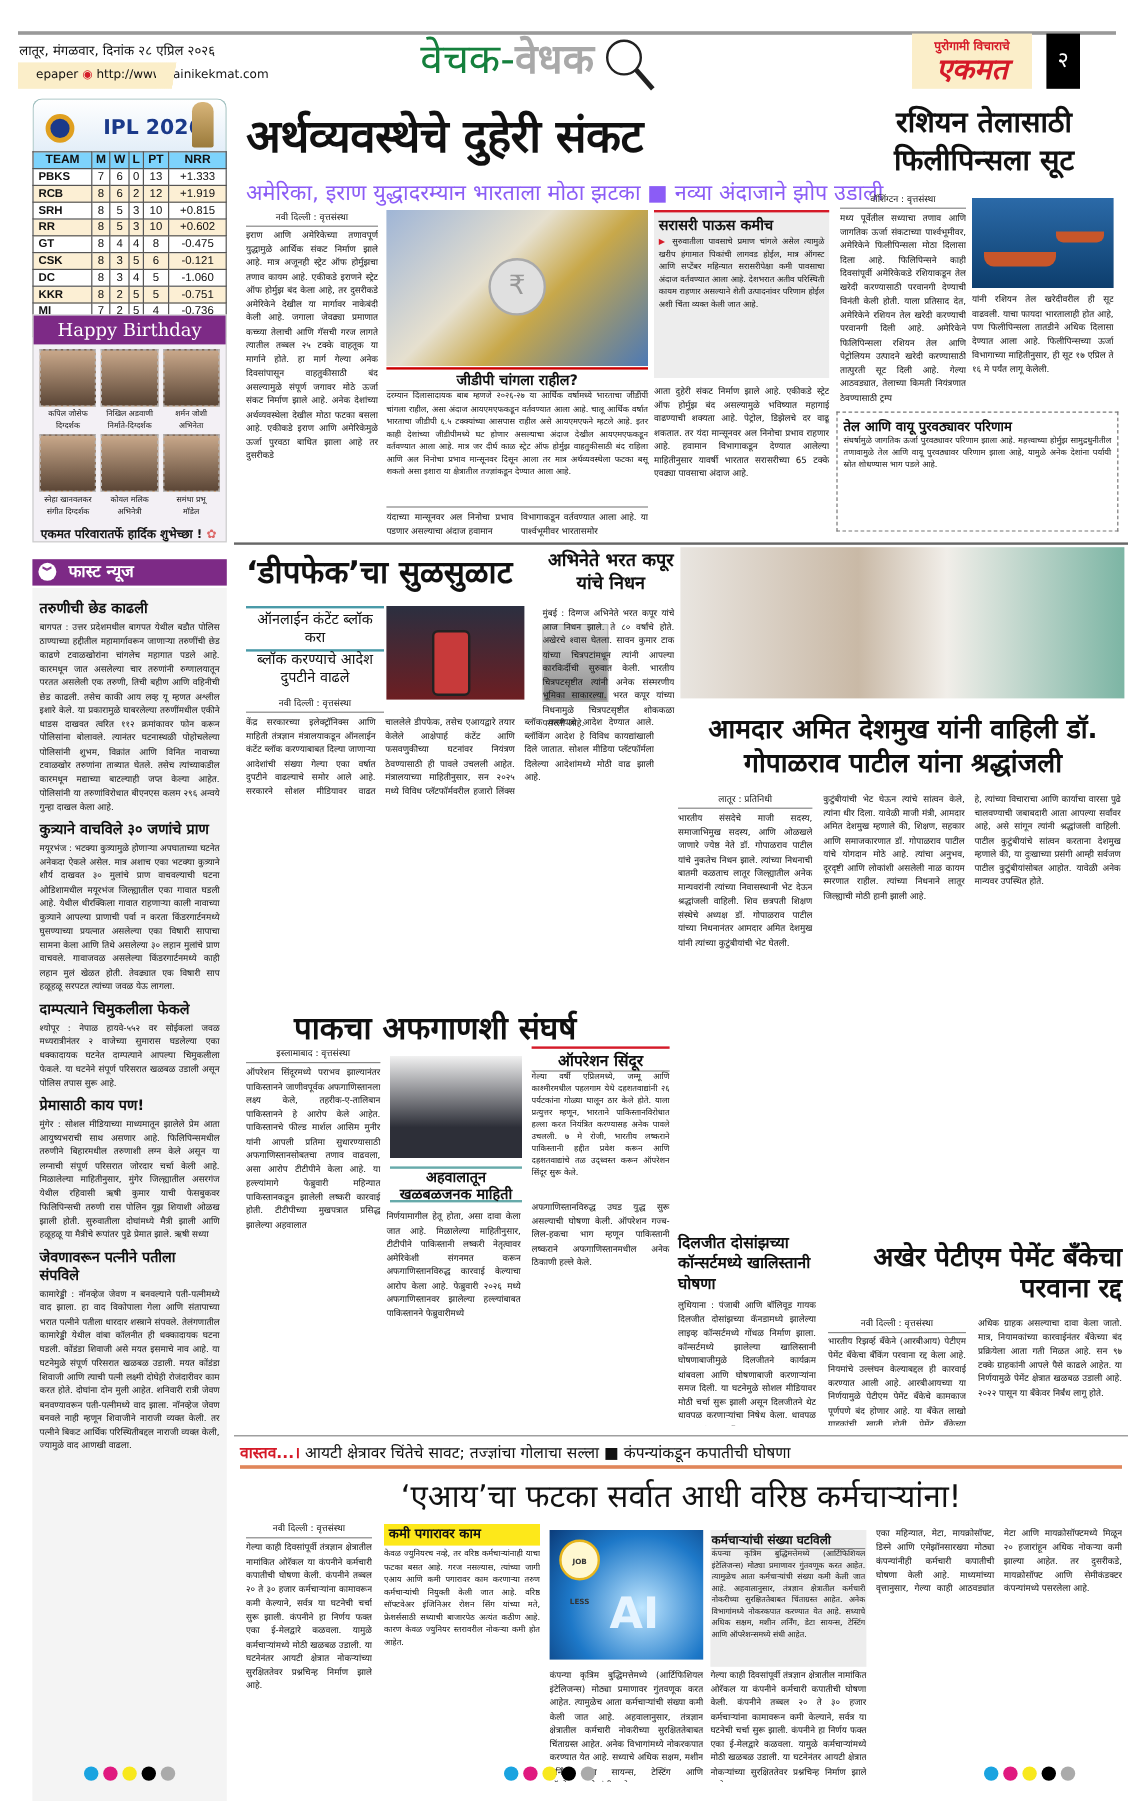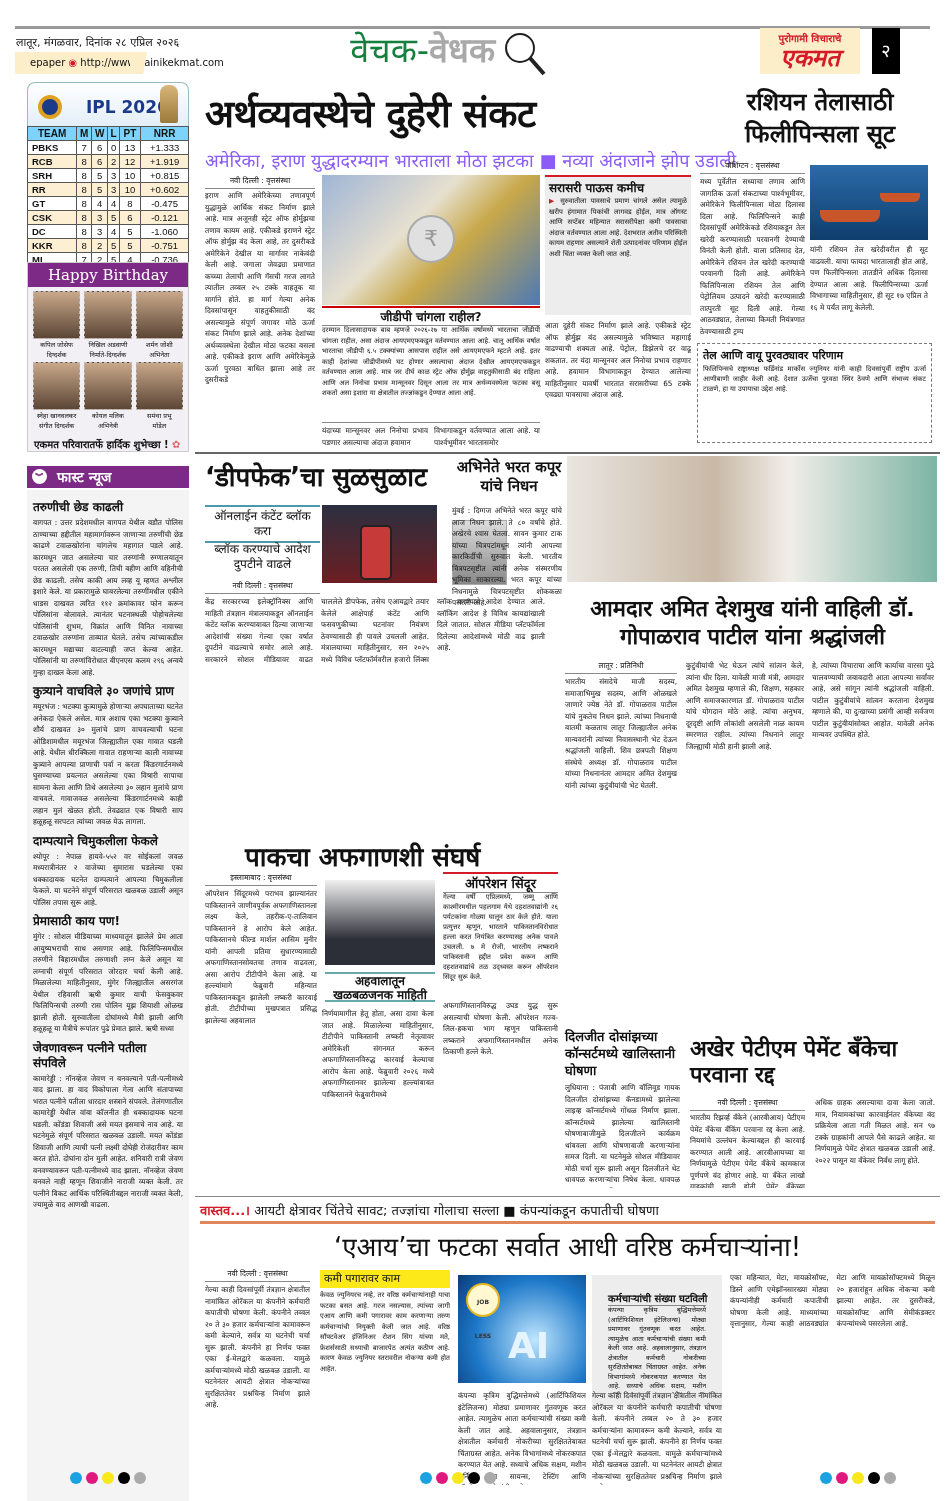--- a/index.html
+++ b/index.html
@@ -259,21 +259,21 @@
 <div class="abs hd" style="left:700px;top:86px;width:240px;text-align:center;font-size:24px;line-height:32px;white-space:normal">रशियन तेलासाठी फिलीपिन्सला सूट</div>
 <div class="abs dl" style="left:700px;top:160px;width:105px">वॉशिंग्टन : वृत्तसंस्था</div>
 <div class="abs col-text" style="left:700px;top:176px;width:105px;height:160px;overflow:hidden">मध्य पूर्वेतील सध्याचा तणाव आणि जागतिक ऊर्जा संकटाच्या पार्श्वभूमीवर, अमेरिकेने फिलीपिन्सला मोठा दिलासा दिला आहे. फिलिपिन्सने काही दिवसांपूर्वी अमेरिकेकडे रशियाकडून तेल खरेदी करण्यासाठी परवानगी देण्याची विनंती केली होती. याला प्रतिसाद देत, अमेरिकेने रशियन तेल खरेदी करण्याची परवानगी दिली आहे. अमेरिकेने फिलिपिन्सला रशियन तेल आणि पेट्रोलियम उत्पादने खरेदी करण्यासाठी तात्पुरती सूट दिली आहे. गेल्या आठवड्यात, तेलाच्या किमती नियंत्रणात ठेवण्यासाठी ट्रम्प</div>
 <div class="abs" style="left:810px;top:165px;width:118px;height:75px;background:linear-gradient(#2b6aa8,#0d3e6d)">
   <div style="position:absolute;left:10px;top:45px;width:60px;height:12px;background:#c8562a;border-radius:0 0 8px 8px"></div>
   <div style="position:absolute;left:70px;top:28px;width:40px;height:9px;background:#c8562a;border-radius:0 0 6px 6px"></div>
 </div>
 <div class="abs col-text" style="left:810px;top:244px;width:118px;height:92px;overflow:hidden">यांनी रशियन तेल खरेदीवरील ही सूट वाढवली. याचा फायदा भारतालाही होत आहे, पण फिलीपिन्सला तातडीने अधिक दिलासा देण्यात आला आहे. फिलीपिन्सच्या ऊर्जा विभागाच्या माहितीनुसार, ही सूट १७ एप्रिल ते १६ मे पर्यंत लागू केलेली.</div>
 <div class="abs" style="left:697px;top:343px;width:235px;height:100px;border:1px dashed #777;padding:3px 5px">
   <div class="hd" style="font-size:11px">तेल आणि वायू पुरवठ्यावर परिणाम</div>
-  <div class="col-text" style="font-size:6.8px;line-height:10px;margin-top:2px">फिलिपिन्सचे राष्ट्राध्यक्ष फर्डिनांड मार्कोस ज्युनियर यांनी काही दिवसांपूर्वी राष्ट्रीय ऊर्जा आणीबाणी जाहीर केली आहे. देशात ऊर्जेचा पुरवठा स्थिर ठेवणे आणि संभाव्य संकट टाळणे, हा या उपायाचा उद्देश आहे.</div>
+  <div class="col-text" style="font-size:6.8px;line-height:10px">संघर्षामुळे जागतिक ऊर्जा पुरवठ्यावर परिणाम झाला आहे. महत्त्वाच्या होर्मुझ सामुद्रधुनीतील तणावामुळे तेल आणि वायू पुरवठ्यावर परिणाम झाला आहे, यामुळे अनेक देशांना पर्यायी स्रोत शोधण्यास भाग पडले आहे.</div>
 </div>
 
 <div class="abs sec-line" style="left:195px;top:452px;width:745px;height:2px;background:#666"></div>
 
 <div class="abs hd" style="left:205px;top:458px;font-size:26px">‘डीपफेक’चा सुळसुळाट</div>
 <div class="abs" style="left:205px;top:505px;width:115px;border-top:2px solid #4a9aa8;border-bottom:2px solid #4a9aa8;text-align:center;font-size:12px;line-height:15px;padding:2px 0">ऑनलाईन कंटेंट ब्लॉक करा</div>
 <div class="abs" style="left:205px;top:542px;width:115px;text-align:center;font-size:12px;line-height:15px">ब्लॉक करण्याचे आदेश दुपटीने वाढले</div>
 <div class="abs" style="left:322px;top:505px;width:115px;height:78px;background:linear-gradient(#2b2f40,#6d1e22)">
   <div style="position:absolute;left:38px;top:20px;width:32px;height:55px;border-radius:5px;border:2px solid #222;background:#c73a3a"></div>
 </div>
@@ -299,43 +299,43 @@
 <div class="abs col-text" style="left:322px;top:1008px;width:112px;height:180px;overflow:hidden">निर्णयामागील हेतू होता, असा दावा केला जात आहे. मिळालेल्या माहितीनुसार, टीटीपीने पाकिस्तानी लष्करी नेतृत्वावर अमेरिकेशी संगनमत करून अफगाणिस्तानविरुद्ध कारवाई केल्याचा आरोप केला आहे. फेब्रुवारी २०२६ मध्ये अफगाणिस्तानवर झालेल्या हल्ल्यांबाबत पाकिस्तानने फेब्रुवारीमध्ये</div>
 
 <div class="abs red-strip" style="left:443px;top:872px;width:115px"></div>
 <div class="abs hd" style="left:443px;top:874px;width:115px;text-align:center;font-size:13px;border-bottom:1px solid #888">ऑपरेशन सिंदूर</div>
 <div class="abs col-text" style="left:443px;top:892px;width:115px;height:100px;overflow:hidden;font-size:6.8px;line-height:10px">गेल्या वर्षी एप्रिलमध्ये, जम्मू आणि काश्मीरमधील पहलगाम येथे दहशतवाद्यांनी २६ पर्यटकांना गोळ्या घालून ठार केले होते. याला प्रत्युत्तर म्हणून, भारताने पाकिस्तानविरोधात हल्ला करत नियंत्रित करण्यासह अनेक पावले उचलली. ७ मे रोजी, भारतीय लष्कराने पाकिस्तानी हद्दीत प्रवेश करून आणि दहशतवाद्यांचे तळ उद्ध्वस्त करून ऑपरेशन सिंदूर सुरू केले.</div>
 <div class="abs col-text" style="left:443px;top:1000px;width:115px;height:188px;overflow:hidden">अफगाणिस्तानविरुद्ध उघड युद्ध सुरू असल्याची घोषणा केली. ऑपरेशन गज्ब-लिल-हकचा भाग म्हणून पाकिस्तानी लष्कराने अफगाणिस्तानमधील अनेक ठिकाणी हल्ले केले.</div>
 
 <div class="abs hd" style="left:565px;top:1028px;width:115px;font-size:13px;line-height:17px;white-space:normal">दिलजीत दोसांझच्या कॉन्सर्टमध्ये खालिस्तानी घोषणा</div>
 <div class="abs col-text" style="left:565px;top:1082px;width:115px;height:106px;overflow:hidden">लुधियाना : पंजाबी आणि बॉलिवूड गायक दिलजीत दोसांझच्या कॅनडामध्ये झालेल्या लाइव्ह कॉन्सर्टमध्ये गोंधळ निर्माण झाला. कॉन्सर्टमध्ये झालेल्या खालिस्तानी घोषणाबाजीमुळे दिलजीतने कार्यक्रम थांबवला आणि घोषणाबाजी करणाऱ्यांना समज दिली. या घटनेमुळे सोशल मीडियावर मोठी चर्चा सुरू झाली असून दिलजीतने थेट धावपळ करणाऱ्यांचा निषेध केला. धावपळ करणाऱ्यांना प्रश्न विचारला.</div>
 
-<div class="abs hd" style="left:690px;top:1036px;width:245px;text-align:left;font-size:22px;line-height:26px;white-space:normal">अखेर पेटीएम पेमेंट बँकेचा परवाना रद्द</div>
+<div class="abs hd" style="left:690px;top:1036px;width:245px;text-align:right;font-size:22px;line-height:26px;white-space:normal">अखेर पेटीएम पेमेंट बँकेचा परवाना रद्द</div>
 <div class="abs dl" style="left:690px;top:1097px;width:115px">नवी दिल्ली : वृत्तसंस्था</div>
 <div class="abs col-text" style="left:690px;top:1112px;width:115px;height:76px;overflow:hidden">भारतीय रिझर्व्ह बँकेने (आरबीआय) पेटीएम पेमेंट बँकेचा बँकिंग परवाना रद्द केला आहे. नियमांचे उल्लंघन केल्याबद्दल ही कारवाई करण्यात आली आहे. आरबीआयच्या या निर्णयामुळे पेटीएम पेमेंट बँकेचे कामकाज पूर्णपणे बंद होणार आहे. या बँकेत लाखो ग्राहकांची खाती होती. पेमेंट बँकेच्या कारभारात अनियमितता आढळल्याने ही कारवाई झाली. पेमेंट बँक कडून १० कोटीहून</div>
 <div class="abs col-text" style="left:815px;top:1097px;width:120px;height:91px;overflow:hidden">अधिक ग्राहक असल्याचा दावा केला जातो. मात्र, नियामकांच्या कारवाईनंतर बँकेच्या बंद प्रक्रियेला आता गती मिळत आहे. सन ९७ टक्के ग्राहकांनी आपले पैसे काढले आहेत. या निर्णयामुळे पेमेंट क्षेत्रात खळबळ उडाली आहे. २०२२ पासून या बँकेवर निर्बंध लागू होते.</div>
 
 <div class="abs sec-line" style="left:195px;top:1196px;width:745px"></div>
 <div class="abs" style="left:200px;top:1201px;font-size:13px;white-space:nowrap">
   <span style="color:#d51a28;font-weight:bold">वास्तव...।</span>
   <span>आयटी क्षेत्रावर चिंतेचे सावट; तज्ज्ञांचा गोलाचा सल्ला ■ कंपन्यांकडून कपातीची घोषणा</span>
 </div>
 <div class="abs orange-strip" style="left:200px;top:1221px;width:735px"></div>
 
 <div class="abs" style="left:195px;top:1228px;width:745px;text-align:center;font-size:26px;white-space:nowrap">‘एआय’चा फटका सर्वात आधी वरिष्ठ कर्मचाऱ्यांना!</div>
 <div class="abs dl" style="left:205px;top:1268px;width:105px">नवी दिल्ली : वृत्तसंस्था</div>
 <div class="abs col-text" style="left:205px;top:1284px;width:105px;height:200px;overflow:hidden">गेल्या काही दिवसांपूर्वी तंत्रज्ञान क्षेत्रातील नामांकित ओरॅकल या कंपनीने कर्मचारी कपातीची घोषणा केली. कंपनीने तब्बल २० ते ३० हजार कर्मचाऱ्यांना कामावरून कमी केल्याने, सर्वत्र या घटनेची चर्चा सुरू झाली. कंपनीने हा निर्णय फक्त एका ई-मेलद्वारे कळवला. यामुळे कर्मचाऱ्यांमध्ये मोठी खळबळ उडाली. या घटनेनंतर आयटी क्षेत्रात नोकऱ्यांच्या सुरक्षिततेवर प्रश्नचिन्ह निर्माण झाले आहे.</div>
-<div class="abs" style="left:320px;top:1270px;width:130px;height:18px;background:#fde81a;font-weight:normal;font-size:11px;padding-left:4px;line-height:18px">कमी पगारावर काम</div>
+<div class="abs" style="left:320px;top:1270px;width:130px;height:18px;background:#fde81a;font-weight:bold;font-size:11px;padding-left:4px;line-height:18px">कमी पगारावर काम</div>
 <div class="abs col-text" style="left:320px;top:1290px;width:130px;height:195px;overflow:hidden;font-size:6.8px;line-height:10.5px">केवळ ज्युनियरच नव्हे, तर वरिष्ठ कर्मचाऱ्यांनाही याचा फटका बसत आहे. गरज नसल्यास, त्यांच्या जागी एआय आणि कमी पगारावर काम करणाऱ्या तरुण कर्मचाऱ्यांची नियुक्ती केली जात आहे. वरिष्ठ सॉफ्टवेअर इंजिनिअर रोशन सिंग यांच्या मते, फ्रेशर्ससाठी सध्याची बाजारपेठ अत्यंत कठीण आहे. कारण केवळ ज्युनियर स्तरावरील नोकऱ्या कमी होत आहेत.</div>
 <div class="abs" style="left:458px;top:1275px;width:128px;height:108px;background:radial-gradient(circle at 60% 60%,#bfe6ff,#1d78c8 60%,#0b3c7a)">
   <div style="position:absolute;left:8px;top:8px;width:34px;height:34px;border-radius:50%;background:#fff8d0;border:2px solid #e7b51c;font-size:6px;text-align:center;line-height:34px;font-weight:bold;color:#333">JOB LESS</div>
   <div style="position:absolute;left:50px;top:50px;font-size:36px;font-weight:bold;color:#e6f4ff">AI</div>
 </div>
 <div class="abs col-text" style="left:458px;top:1390px;width:128px;height:95px;overflow:hidden">कंपन्या कृत्रिम बुद्धिमत्तेमध्ये (आर्टिफिशियल इंटेलिजन्स) मोठ्या प्रमाणावर गुंतवणूक करत आहेत. त्यामुळेच आता कर्मचाऱ्यांची संख्या कमी केली जात आहे. अहवालानुसार, तंत्रज्ञान क्षेत्रातील कर्मचारी नोकरीच्या सुरक्षिततेबाबत चिंताग्रस्त आहेत. अनेक विभागांमध्ये नोकरकपात करण्यात येत आहे. सध्याचे अधिक सक्षम, मशीन लर्निंग, डेटा सायन्स, टेस्टिंग आणि ऑपरेशन्समध्ये संधी आहेत.</div>
-<div class="abs box-grey" style="left:592px;top:1275px;width:130px;height:132px;padding:16px">
+<div class="abs box-grey" style="left:592px;top:1275px;width:130px;height:114px;padding:1px">
   <div class="hd" style="font-size:10px;border-bottom:1px solid #888">कर्मचाऱ्यांची संख्या घटविली</div>
   <div class="col-text" style="font-size:6.5px;line-height:9.5px;height:88px;overflow:hidden">कंपन्या कृत्रिम बुद्धिमत्तेमध्ये (आर्टिफिशियल इंटेलिजन्स) मोठ्या प्रमाणावर गुंतवणूक करत आहेत. त्यामुळेच आता कर्मचाऱ्यांची संख्या कमी केली जात आहे. अहवालानुसार, तंत्रज्ञान क्षेत्रातील कर्मचारी नोकरीच्या सुरक्षिततेबाबत चिंताग्रस्त आहेत. अनेक विभागांमध्ये नोकरकपात करण्यात येत आहे. सध्याचे अधिक सक्षम, मशीन लर्निंग, डेटा सायन्स, टेस्टिंग आणि ऑपरेशन्समध्ये संधी आहेत.</div>
 </div>
 <div class="abs col-text" style="left:592px;top:1390px;width:130px;height:95px;overflow:hidden">गेल्या काही दिवसांपूर्वी तंत्रज्ञान क्षेत्रातील नामांकित ओरॅकल या कंपनीने कर्मचारी कपातीची घोषणा केली. कंपनीने तब्बल २० ते ३० हजार कर्मचाऱ्यांना कामावरून कमी केल्याने, सर्वत्र या घटनेची चर्चा सुरू झाली. कंपनीने हा निर्णय फक्त एका ई-मेलद्वारे कळवला. यामुळे कर्मचाऱ्यांमध्ये मोठी खळबळ उडाली. या घटनेनंतर आयटी क्षेत्रात नोकऱ्यांच्या सुरक्षिततेवर प्रश्नचिन्ह निर्माण झाले आहे.</div>
 <div class="abs col-text" style="left:730px;top:1272px;width:205px;height:213px;overflow:hidden;column-count:2;column-gap:8px">एका महिन्यात, मेटा, मायक्रोसॉफ्ट, डिस्ने आणि एमेझॉनसारख्या मोठ्या कंपन्यांनीही कर्मचारी कपातीची घोषणा केली आहे. माध्यमांच्या वृत्तानुसार, गेल्या काही आठवड्यांत मेटा आणि मायक्रोसॉफ्टमध्ये मिळून २० हजारांहून अधिक नोकऱ्या कमी झाल्या आहेत. तर दुसरीकडे, मायक्रोसॉफ्ट आणि सेमीकंडक्टर कंपन्यांमध्ये पसरलेला आहे.</div>
 
 <div class="abs cmyk" style="left:420px">
   <span style="background:#1aa3e0"></span>
   <span style="background:#e0197f"></span>
   <span style="background:#f8e81c"></span>

